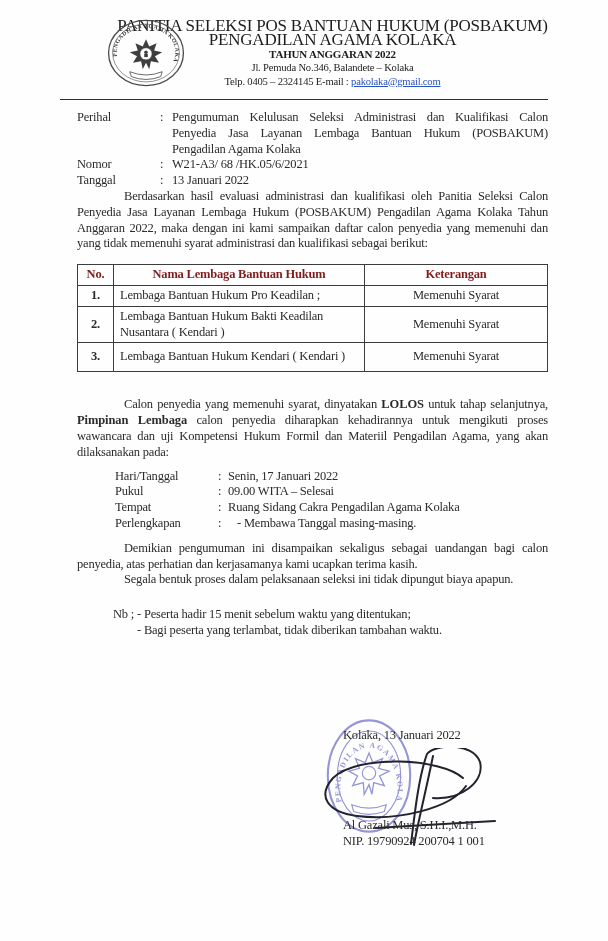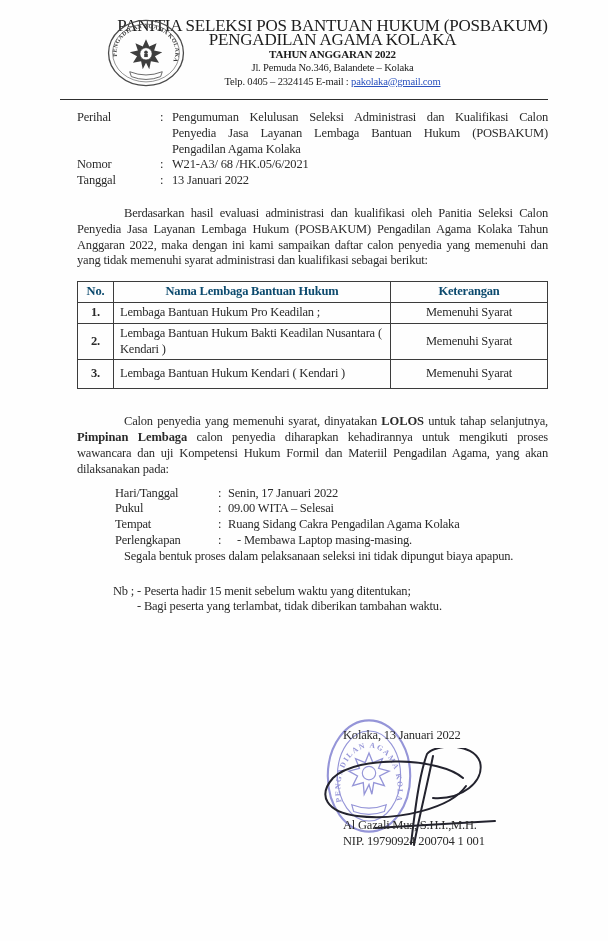--- a/index.html
+++ b/index.html
@@ -23,33 +23,33 @@
   .lh-line3 { font-weight: bold; font-size: 11px; line-height: 14px; color: #1c1c1c; }
   .lh-line4, .lh-line5 { font-size: 10.6px; line-height: 13.5px; color: #222; }
   .lh-line5 a { color: #2a52be; text-decoration: underline; }
   .rule { border-bottom: 1.6px solid #2e2e2e; margin: 9px 0 10px -17px; }
   
   .meta-row { display: flex; align-items: flex-start; }
   .meta-label { width: 83px; flex: 0 0 83px; }
   .meta-colon { width: 12px; flex: 0 0 12px; }
   .meta-value { flex: 1; text-align: justify; }
   
-  .para { text-align: justify; text-indent: 47px; margin-top: 17px; }
+  .para { text-align: justify; text-indent: 47px; }
   .para b { letter-spacing: -0.1px; }
   
   table.lbh { border-collapse: collapse; width: 100%; margin-top: 12px; }
   table.lbh th, table.lbh td {
     border: 1.4px solid #3c3c3c;
     padding: 2px 6px;
     font-size: 12.5px;
     vertical-align: middle;
   }
-  table.lbh th { font-weight: bold; text-align: center; color: #0c4a6e; padding: 2px 4px; }
+  table.lbh th { font-weight: bold; text-align: center; color: #7f1d1d; padding: 2px 4px; }
   .col-no { width: 36px; text-align: center; font-weight: bold; }
-  .col-ket { width: 157px; text-align: center; }
+  .col-ket { width: 183px; text-align: center; }
   
   .schedule { margin-left: 38px; margin-top: 8px; }
   .sch-row { display: flex; align-items: flex-start; }
   .sch-label { width: 103px; flex: 0 0 103px; }
   .sch-colon { width: 10px; flex: 0 0 10px; }
   .sch-value { flex: 1; text-align: justify; }
   .sch-value .line2 { text-align: left; padding-left: 9px; }
   
   .closing1 { text-align: justify; text-indent: 47px; margin-top: 9px; }
   .closing2 { text-align: left; text-indent: 47px; }
@@ -155,25 +155,26 @@
     </div>
     <div class="sch-row">
       <div class="sch-label">Tempat</div>
       <div class="sch-colon">:</div>
       <div class="sch-value">Ruang Sidang Cakra  Pengadilan Agama Kolaka</div>
     </div>
     <div class="sch-row">
       <div class="sch-label">Perlengkapan</div>
       <div class="sch-colon">:</div>
       <div class="sch-value">
-        <div class="line2">- Membawa Laptop masing-masing.</div>
+        <div class="line2">- Membawa Tanggal masing-masing.</div>
       </div>
     </div>
   </div>
 
+  <p class="closing1">Demikian pengumuman ini disampaikan sekaligus sebagai uandangan bagi calon penyedia, atas perhatian dan kerjasamanya kami ucapkan terima kasih.</p>
   <p class="closing2">Segala bentuk proses dalam pelaksanaan seleksi ini tidak dipungut biaya apapun.</p>
 
   <div class="nb">
     <div>Nb ; - Peserta hadir 15 menit sebelum waktu yang ditentukan;</div>
     <div class="nb2">- Bagi peserta yang terlambat, tidak diberikan tambahan waktu.</div>
   </div>
 
   <div class="sig-section">
     <svg class="stamp" width="92" height="120" viewBox="0 0 96 124" style="mix-blend-mode:multiply;">
       <ellipse cx="48" cy="62" rx="43" ry="58" fill="none" stroke="#8484d2" stroke-width="2.2"></ellipse>

